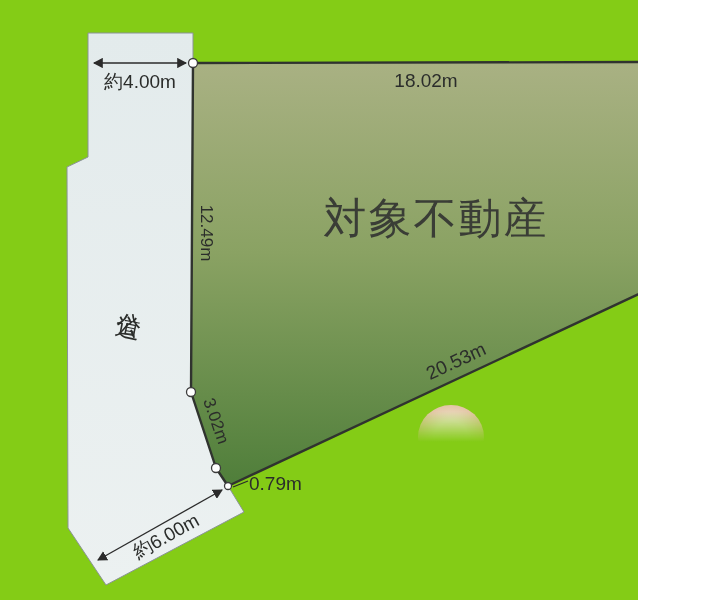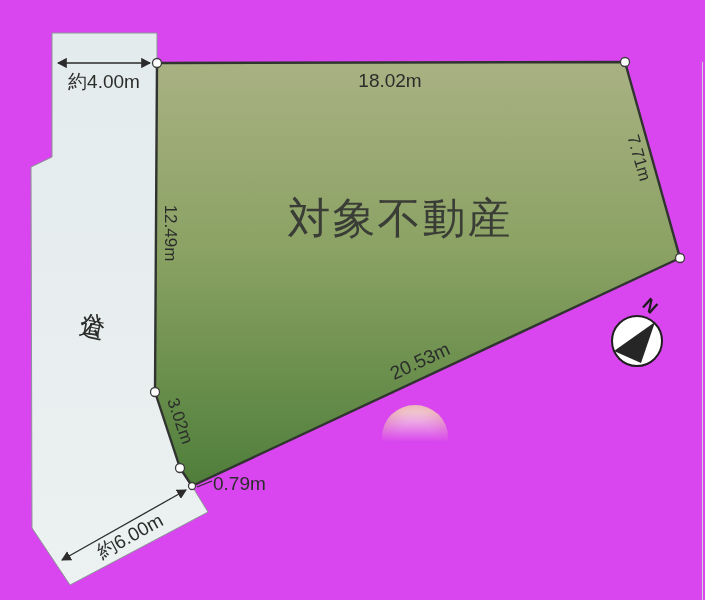--- a/index.html
+++ b/index.html
@@ -1,16 +1,16 @@
 <!DOCTYPE html>
 <html><head>
 <meta charset="utf-8">
 <style>
   html,body{margin:0;padding:0;background:#ffffff;}
-  .stage{position:relative;width:705px;height:600px;background:#d946ef;overflow:hidden;}
+  .stage{position:relative;width:602px;height:600px;background:#84cc16;overflow:hidden;padding-left:36px;}
   svg{display:block;}
   .t{font-family:"Liberation Sans","DejaVu Sans",sans-serif;fill:#2b2d2b;}
   .dim-t{font-size:19px;}
   .side-t{font-size:17px;}
   .parcel-t{font-size:43px;letter-spacing:2px;fill:#3a3d36;}
   .road-t{font-size:25px;writing-mode:vertical-rl;text-orientation:upright;letter-spacing:3px;}
   .n-t{font-size:18px;font-weight:bold;fill:#1c1c1c;}
   .dimline{stroke:#2b2b2b;stroke-width:1.3;fill:none;}
   .vtx{fill:#ffffff;stroke:#3c3c3c;stroke-width:1.3;}
 </style>

